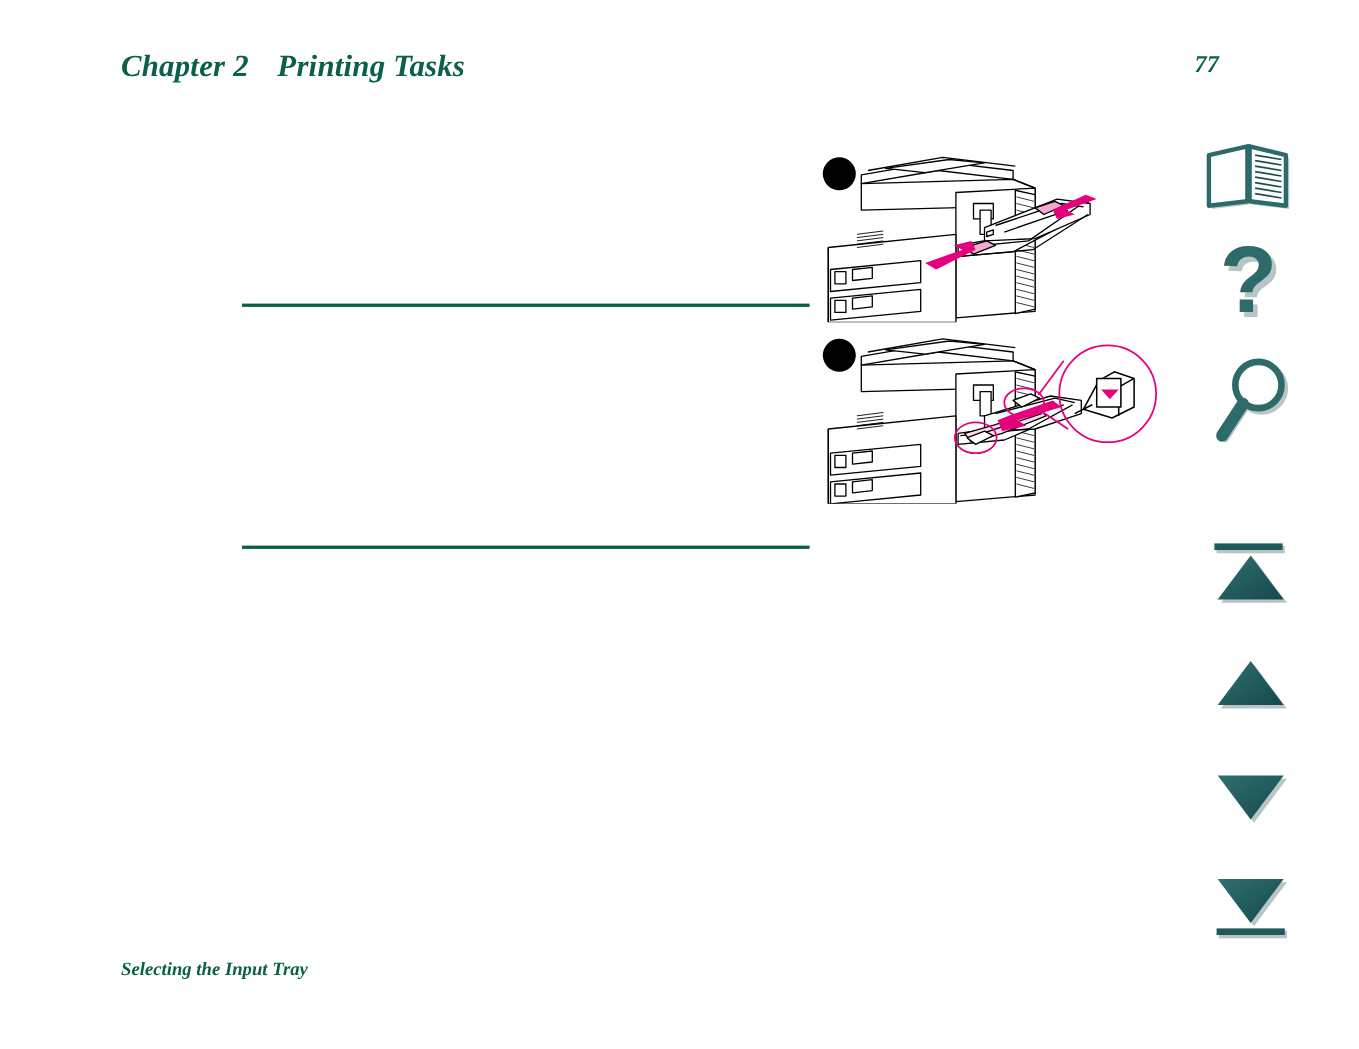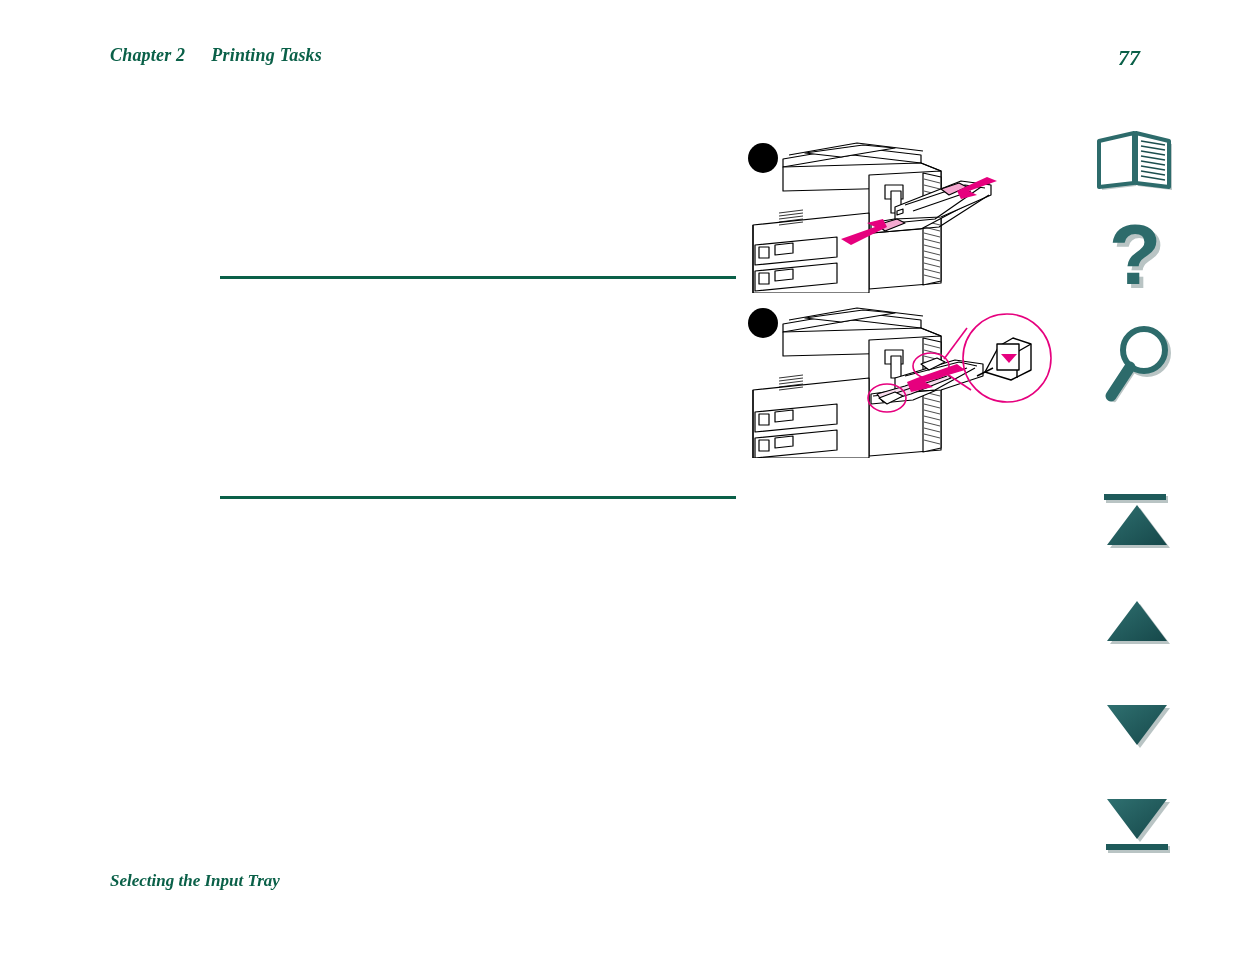--- a/index.html
+++ b/index.html
@@ -23,28 +23,28 @@
     width: 1235px;
     height: 34px;
   }
   .header-left {
     position: absolute;
     left: 110px;
     top: 0;
     white-space: nowrap;
     font-style: italic;
     font-weight: bold;
-    font-size: 18px;
+    font-size: 28px;
     color: #0a6048;
     letter-spacing: 0.2px;
   }
   .header-chapter { margin-right: 26px; }
   .header-pagenum {
     position: absolute;
-    left: 1118px;
+    left: 1086px;
     top: 0;
     font-style: italic;
     font-weight: bold;
     font-size: 22px;
     color: #0a6048;
     text-align: right;
   }
 
   
   .content-col {

